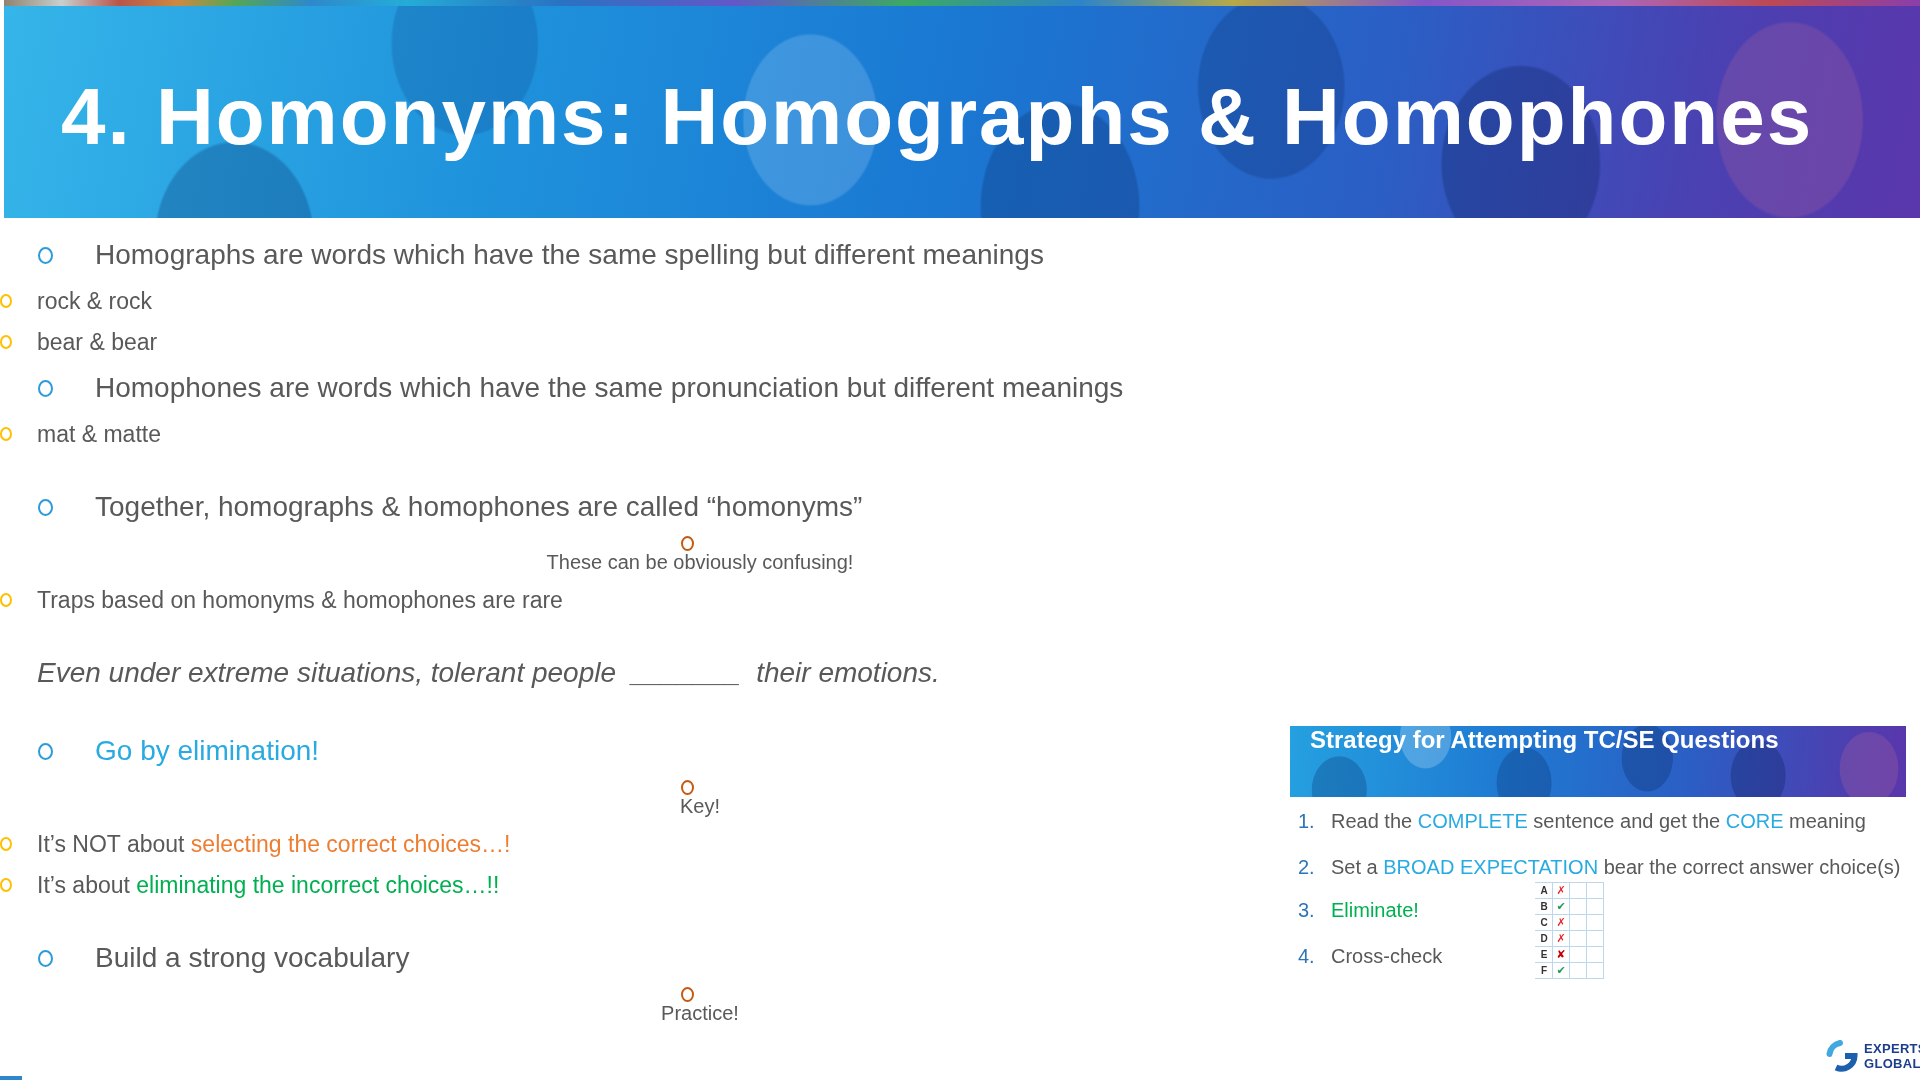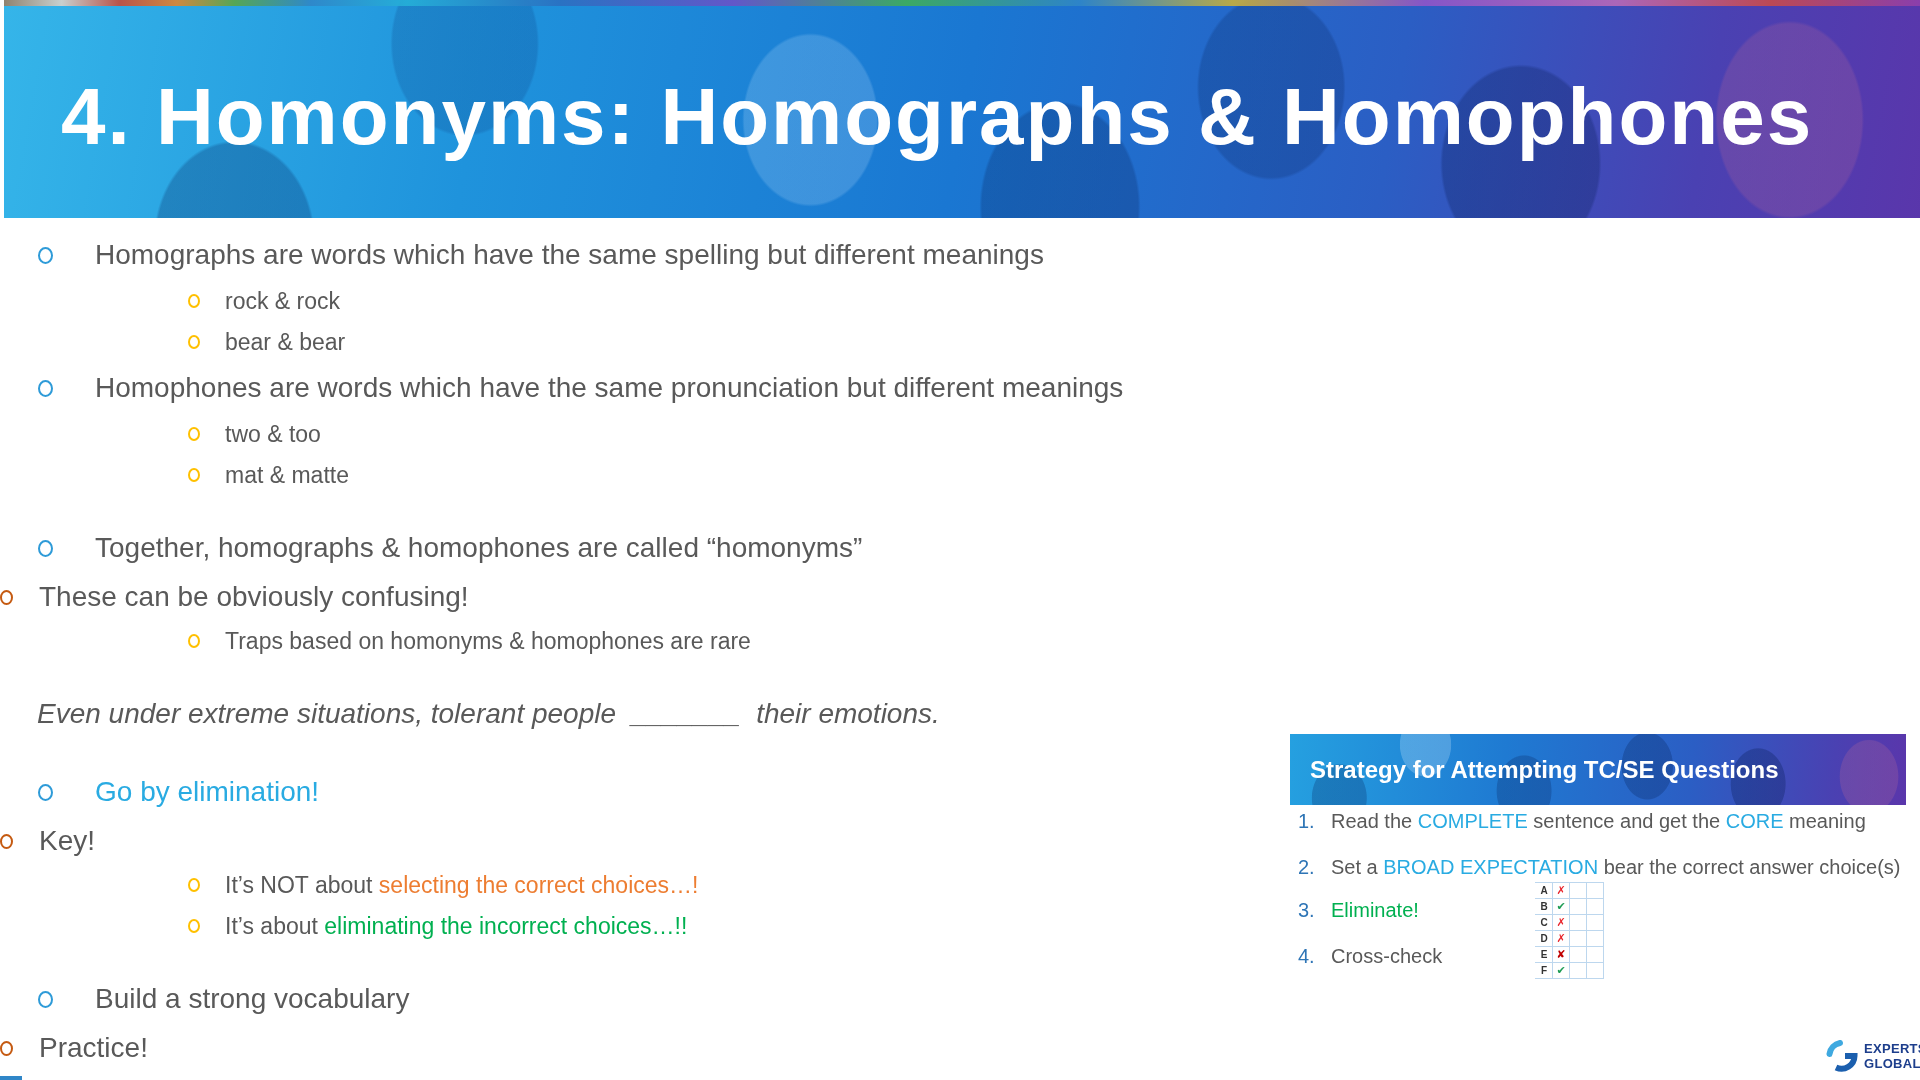--- a/index.html
+++ b/index.html
@@ -25,34 +25,34 @@
   #slide-title{position:absolute;left:57px;top:62px;width:1830px;height:110px;line-height:110px;
     color:#ffffff;font-size:80px;font-weight:bold;letter-spacing:2px;white-space:nowrap;}
 
   
   #content{position:absolute;left:0;top:226px;width:1270px;}
   .section{margin-bottom:34px;}
   .row{display:flex;align-items:center;white-space:pre;color:var(--gray);margin-top:7px;}
   .blt{box-sizing:border-box;flex:none;border-radius:50%;border:2px solid;}
   .b1{height:44px;padding-left:38px;font-size:28px;}
   .b1 .blt{width:15px;height:17px;margin-right:42px;border-color:var(--bullet1);}
-  .b2{height:40px;font-size:28px;}
+  .b2{height:40px;padding-left:130px;font-size:20px;flex-direction:column;}
   .b2 .blt{width:13px;height:15px;margin-right:26px;border-color:var(--bullet2);}
-  .b3{height:34px;padding-left:188px;font-size:23px;}
+  .b3{height:34px;font-size:23px;}
   .b3 .blt{width:12px;height:14px;margin-right:25px;border-color:var(--bullet3);}
   .sentence{height:44px;padding-left:37px;font-size:28px;font-style:italic;}
   .check{height:38px;padding-left:130px;font-size:25px;font-style:italic;}
   .check .blt{width:18px;height:20px;border-radius:2px;border:3px solid var(--checkbox);
               border-left-width:6px;border-bottom-width:7px;margin-right:22px;}
   .c-gray{color:var(--gray);}  .c-cyan{color:var(--cyan);}
   .c-orange{color:var(--orange);}  .c-green{color:var(--green);}
 
   
   #strategy{position:absolute;left:1290px;top:726px;width:616px;height:290px;}
-  #s-head{position:absolute;left:0;top:8px;width:616px;height:71px;display:flex;align-items:center;
+  #s-head{position:absolute;left:0;top:0;width:616px;height:71px;display:flex;
     background:
       radial-gradient(ellipse 45px 55px at 8% 90%,  rgba(8,50,110,.30) 60%, transparent 62%),
       radial-gradient(ellipse 42px 52px at 22% 15%, rgba(220,240,255,.25) 60%, transparent 62%),
       radial-gradient(ellipse 45px 58px at 38% 80%, rgba(8,40,100,.28) 60%, transparent 62%),
       radial-gradient(ellipse 42px 55px at 58% 45%, rgba(8,40,100,.30) 60%, transparent 62%),
       radial-gradient(ellipse 45px 58px at 76% 70%, rgba(10,30,90,.32) 60%, transparent 62%),
       radial-gradient(ellipse 48px 60px at 94% 60%, rgba(150,90,160,.38) 60%, transparent 62%),
       linear-gradient(95deg,#25a0e0 0%,#1f7ad2 35%,#2b5ec4 65%,#4a41b2 88%,#5a36ab 100%);}
   #s-title{padding-left:20px;color:#ffffff;font-size:24px;font-weight:bold;white-space:nowrap;}
   .s-item{position:absolute;left:8px;display:flex;font-size:20px;white-space:pre;}
@@ -85,21 +85,20 @@
     <div id="topstrip"></div>
     <div id="slide-title">4. Homonyms: Homographs &amp; Homophones</div>
   </div>
 
   <div id="content">
       <div class="section">
         <div class="row b1"><span class="blt"></span><span class="txt"><span class="c-gray">Homographs are words which have the same spelling but different meanings</span></span></div>
         <div class="row b3"><span class="blt"></span><span class="txt"><span class="c-gray">rock &amp; rock</span></span></div>
         <div class="row b3"><span class="blt"></span><span class="txt"><span class="c-gray">bear &amp; bear</span></span></div>
         <div class="row b1"><span class="blt"></span><span class="txt"><span class="c-gray">Homophones are words which have the same pronunciation but different meanings</span></span></div>
-        <div class="row b3"><span class="blt"></span><span class="txt"><span class="c-gray">two &amp; too</span></span></div>
         <div class="row b3"><span class="blt"></span><span class="txt"><span class="c-gray">mat &amp; matte</span></span></div>
       </div>
       <div class="section">
         <div class="row b1"><span class="blt"></span><span class="txt"><span class="c-gray">Together, homographs &amp; homophones are called “homonyms”</span></span></div>
         <div class="row b2"><span class="blt"></span><span class="txt"><span class="c-gray">These can be obviously confusing!</span></span></div>
         <div class="row b3"><span class="blt"></span><span class="txt"><span class="c-gray">Traps based on homonyms &amp; homophones are rare</span></span></div>
       </div>
       <div class="section">
         <div class="row sentence"><span class="txt"><span class="c-gray">Even under extreme situations, tolerant people  _______  their emotions.</span></span></div>
       </div>

